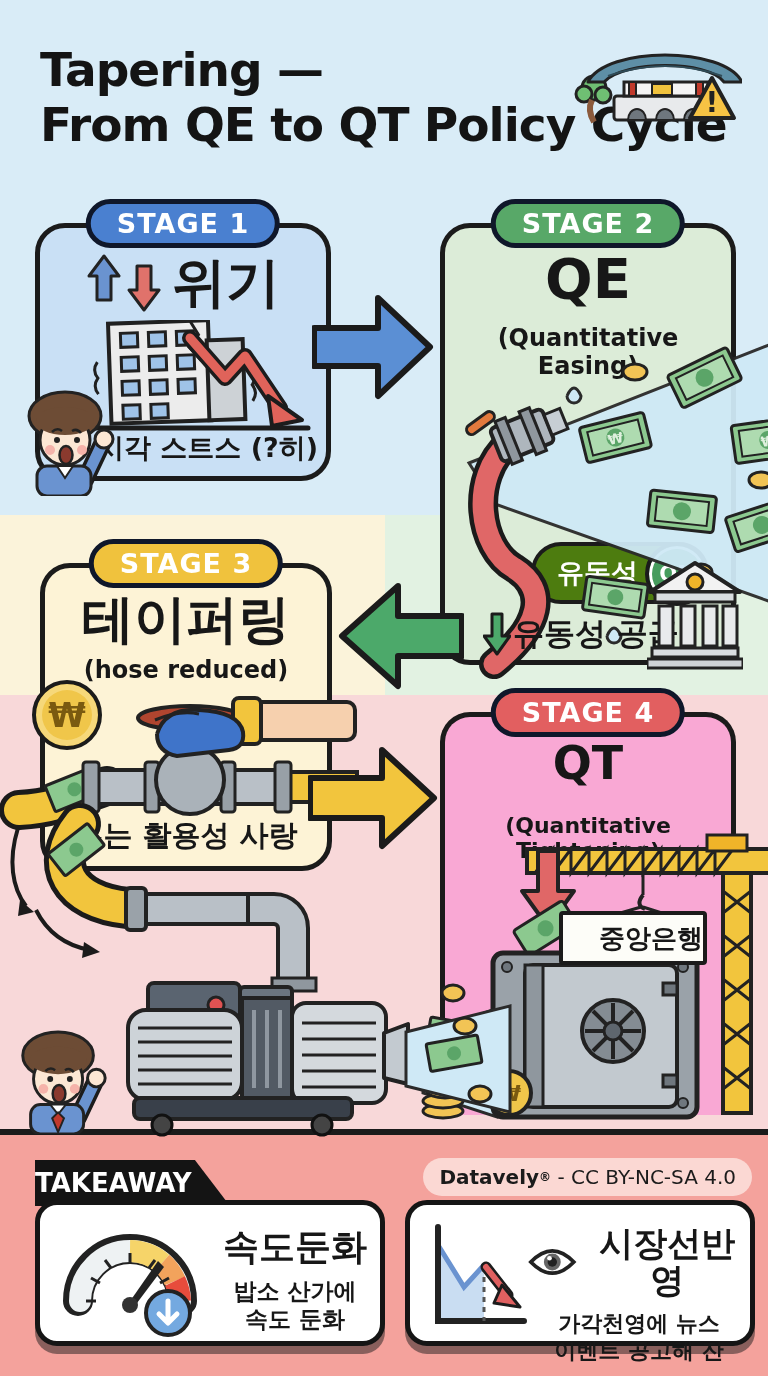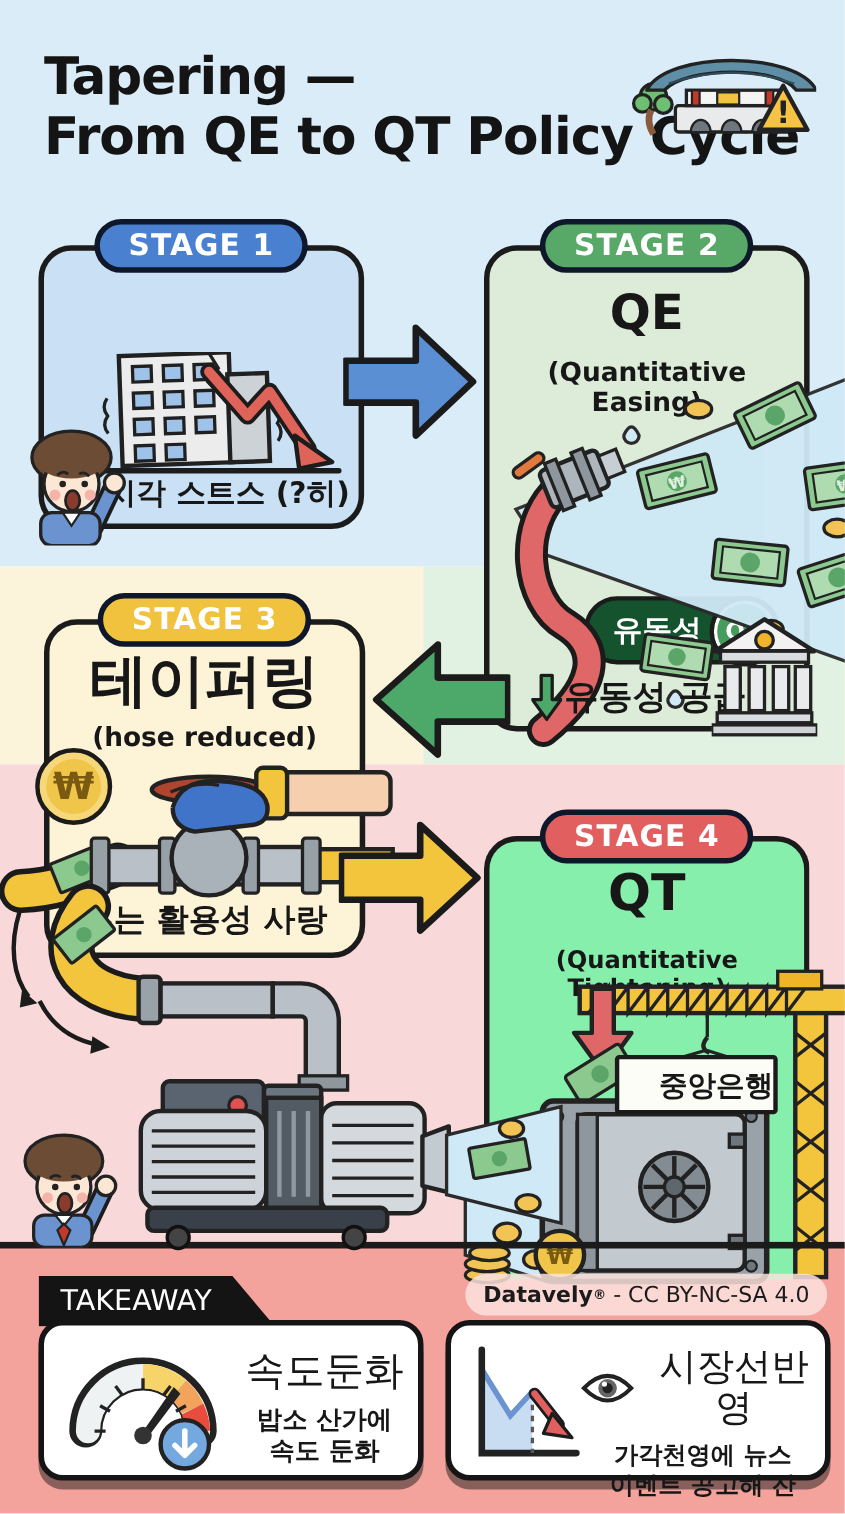--- a/index.html
+++ b/index.html
@@ -8,37 +8,37 @@
   .abs{position:absolute;}
   .band{position:absolute;left:0;width:768px;}
   .panel{position:absolute;border:5px solid #1b1b1b;border-radius:30px;box-sizing:border-box;}
   .badge{position:absolute;top:-29px;left:50%;transform:translateX(-50%);
          border:5px solid #0f172a;border-radius:28px;padding:4px 26px;
          font-size:27px;font-weight:800;color:#fff;white-space:nowrap;letter-spacing:1px;}
   .stage-title{font-weight:800;text-align:center;line-height:1.05;}
   .stage-sub{font-weight:700;text-align:center;}
   .cap{font-weight:800;text-align:center;}
   .title{font-weight:800;font-size:47px;line-height:1.18;letter-spacing:-1px;color:#141414;}
-  .toggle{position:absolute;background:#14532d;border:4px solid #1b1b1b;border-radius:30px;
+  .toggle{position:absolute;background:#4d7c0f;border:4px solid #1b1b1b;border-radius:30px;
           display:flex;align-items:center;}
   .toggle .lbl{color:#fff;font-weight:800;font-size:27px;padding-left:22px;}
   .toggle .knob{position:absolute;right:-4px;top:-4px;width:56px;height:56px;border-radius:50%;
           background:#469c5d;border:4px solid #1b1b1b;box-shadow:inset 0 0 0 3px #fff;
           display:flex;align-items:center;justify-content:center;color:#fff;font-weight:800;font-size:21px;}
   .coin{position:absolute;border-radius:50%;background:#f0c64a;border:4px solid #1b1b1b;
         box-shadow:inset 0 0 0 6px #f6d87a;display:flex;align-items:center;justify-content:center;
         color:#7a5a10;font-weight:800;}
   .sign{position:absolute;background:#fdfdf8;border:4px solid #1b1b1b;border-radius:4px;
         font-weight:800;font-size:26px;display:flex;align-items:center;justify-content:flex-end;}
   .card{position:absolute;background:#fff;border:5px solid #151515;border-radius:22px;
         box-shadow:0 8px 0 rgba(50,40,40,.55);box-sizing:border-box;}
-  .card .ttl{font-weight:400;font-size:33px;line-height:1.1;}
+  .card .ttl{font-weight:700;font-size:33px;line-height:1.1;}
   .card .ln{font-weight:700;font-size:23px;line-height:1.25;}
-  .tab{position:absolute;background:#141414;color:#fff;font-weight:400;font-size:26px;
-       line-height:46px;padding-left:20px;clip-path:polygon(0 0,82% 0,100% 100%,0 100%);}
+  .tab{position:absolute;background:#141414;color:#fff;font-weight:700;font-size:26px;
+       line-height:46px;clip-path:polygon(0 0,82% 0,100% 100%,0 100%);}
   .credit{position:absolute;background:rgba(252,226,221,.85);border-radius:19px;height:38px;
        display:flex;align-items:center;padding:0 16px;font-size:20px;color:#1b1b1b;white-space:pre;}
   .credit b{font-weight:800;}
   .credit sup{font-size:12px;vertical-align:super;font-weight:800;}
 </style>
 </head>
 <body>
 
 <div class="band" style="top:0;height:515px;background:#d9ecf7;"></div>
 <div class="band" style="top:515px;height:180px;background:#fbf3da;"></div>
@@ -68,20 +68,27 @@
   <path d="M16,50 C34,14 152,14 170,50 L152,50 C136,28 52,28 32,50 Z" fill="#5e8fa6" stroke="#222" stroke-width="3" stroke-linejoin="round"></path>
   <path d="M36,44 Q93,24 150,44" stroke="#2f4b57" stroke-width="2" fill="none"></path>
   <g>
     <path d="M140,46 L162,86 L118,86 Z" fill="#f6c344" stroke="#222" stroke-width="4" stroke-linejoin="round"></path>
     <text x="140" y="80" text-anchor="middle" font-size="28" font-weight="800" fill="#222">!</text>
   </g>
 </svg>
 
 <div class="panel" style="left:35px;top:223px;width:296px;height:258px;background:#c9e0f5;z-index:1;">
   <div class="badge" style="background:#4a80d0;">STAGE 1</div>
+  <div class="abs" style="left:0;top:26px;width:100%;display:flex;align-items:center;justify-content:center;gap:8px;">
+    <svg width="78" height="58" viewBox="0 0 78 58">
+      <polygon points="18,2 33,22 25,22 25,46 11,46 11,22 3,22" fill="#6a93d0" stroke="#222" stroke-width="3" stroke-linejoin="round"></polygon>
+      <polygon points="58,56 73,36 65,36 65,12 51,12 51,36 43,36" fill="#e0726b" stroke="#222" stroke-width="3" stroke-linejoin="round"></polygon>
+    </svg>
+    <span class="stage-title" style="font-size:54px;">위기</span>
+  </div>
   <svg class="abs" style="left:0;top:92px;" width="290" height="112" viewBox="0 0 290 112">
     <g transform="rotate(-2 120 60)">
       <rect x="70" y="2" width="100" height="100" fill="#ececec" stroke="#202020" stroke-width="4"></rect>
       <rect x="168" y="22" width="36" height="80" fill="#cdd2d6" stroke="#202020" stroke-width="4"></rect>
       <g fill="#9fc3e8" stroke="#202020" stroke-width="3">
         <rect x="82" y="12" width="17" height="14"></rect>
           <rect x="110" y="12" width="17" height="14"></rect>
           <rect x="138" y="12" width="17" height="14"></rect>
         <rect x="82" y="36" width="17" height="14"></rect>
           <rect x="110" y="36" width="17" height="14"></rect>
@@ -121,21 +128,21 @@
   <polygon points="38,78 54,78 46,90" fill="#fff" stroke="#222" stroke-width="2"></polygon>
   <circle cx="85" cy="51" r="9" fill="#fce7d4" stroke="#222" stroke-width="3"></circle>
 </svg>
 
 <svg class="abs" style="left:312px;top:288px;z-index:2;" width="122" height="118" viewBox="0 0 122 118">
   <polygon points="2,40 66,40 66,10 118,59 66,108 66,78 2,78" fill="#5b8fd4" stroke="#1b1b1b" stroke-width="6" stroke-linejoin="round"></polygon>
 </svg>
 
 <div class="panel" style="left:440px;top:223px;width:296px;height:442px;background:#dcecd8;z-index:1;">
   <div class="badge" style="background:#58a868;">STAGE 2</div>
-  <div class="abs stage-title" style="left:0;top:34px;width:100%;font-size:44px;">QE</div>
+  <div class="abs stage-title" style="left:0;top:22px;width:100%;font-size:56px;">QE</div>
   <div class="abs stage-sub" style="left:0;top:96px;width:100%;font-size:24px;">(Quantitative Easing)</div>
   <svg class="abs" style="left:-6px;top:140px;overflow:visible;z-index:3;" width="340" height="300" viewBox="0 0 340 300">
     <polygon points="30,95 335,-25 335,235 56,136" fill="#cfe9f6" stroke="#2a2a2a" stroke-width="3" opacity="0.95"></polygon>
     <path d="M92,52 q7,-16 14,0 a7,7 0 1 1 -14,0" fill="#cfe9f6" stroke="#2a2a2a" stroke-width="3"></path>
     <path d="M128,28 q7,-16 14,0 a7,7 0 1 1 -14,0" fill="#cfe9f6" stroke="#2a2a2a" stroke-width="3"></path>
     <path d="M168,268 q7,-16 14,0 a7,7 0 1 1 -14,0" fill="#cfe9f6" stroke="#2a2a2a" stroke-width="3"></path>
     <g>
       <g transform="translate(140,60) rotate(-14)">
         <rect width="66" height="36" rx="3" fill="#8cc98f" stroke="#222" stroke-width="3"></rect>
         <rect x="7" y="6" width="52" height="24" fill="#aedbb0" stroke="#222" stroke-width="2"></rect>
@@ -240,21 +247,21 @@
 </div>
 
 <div class="coin" style="left:32px;top:680px;width:62px;height:62px;font-size:34px;z-index:3;">
   <span>₩</span>
 </div>
 
 <svg class="abs" style="left:308px;top:742px;z-index:2;" width="130" height="112" viewBox="0 0 130 112">
   <polygon points="2,36 74,36 74,8 126,56 74,104 74,76 2,76" fill="#f2c53d" stroke="#1b1b1b" stroke-width="6" stroke-linejoin="round"></polygon>
 </svg>
 
-<div class="panel" style="left:440px;top:760px;width:296px;height:403px;background:#86efac;z-index:1;border-bottom:none;border-radius:30px 30px 0 0;text-decoration:underline;">
+<div class="panel" style="left:440px;top:712px;width:296px;height:403px;background:#f9a8d4;z-index:1;border-bottom:none;border-radius:30px 30px 0 0;text-decoration:underline;">
   <div class="badge" style="background:#e25f60;">STAGE 4</div>
   <div class="abs stage-title" style="left:0;top:22px;width:100%;font-size:46px;">QT</div>
   <div class="abs stage-sub" style="left:0;top:96px;width:100%;font-size:22px;">(Quantitative Tightening)</div>
   <svg class="abs" style="left:-10px;top:118px;overflow:visible;" width="336" height="282" viewBox="0 0 336 282">
     <g>
       <rect x="288" y="36" width="28" height="242" fill="#f2c53d" stroke="#222" stroke-width="4"></rect>
       <path d="M288,56 l28,22 m-28,0 l28,-22 M288,100 l28,22 m-28,0 l28,-22 M288,144 l28,22 m-28,0 l28,-22 M288,188 l28,22 m-28,0 l28,-22 M288,232 l28,22 m-28,0 l28,-22" stroke="#222" stroke-width="3"></path>
       <rect x="92" y="14" width="244" height="24" fill="#f2c53d" stroke="#222" stroke-width="4"></rect>
       <path d="M100,38 l18,-24 l0,24 l18,-24 l0,24 l18,-24 l0,24 l18,-24 l0,24 l18,-24 l0,24 l18,-24 l0,24 l18,-24 l0,24 l18,-24 l0,24 l18,-24 l0,24 l18,-24 l0,24 l18,-24" stroke="#222" stroke-width="3" fill="none"></path>
       <rect x="272" y="0" width="40" height="16" fill="#f0b429" stroke="#222" stroke-width="3"></rect>

